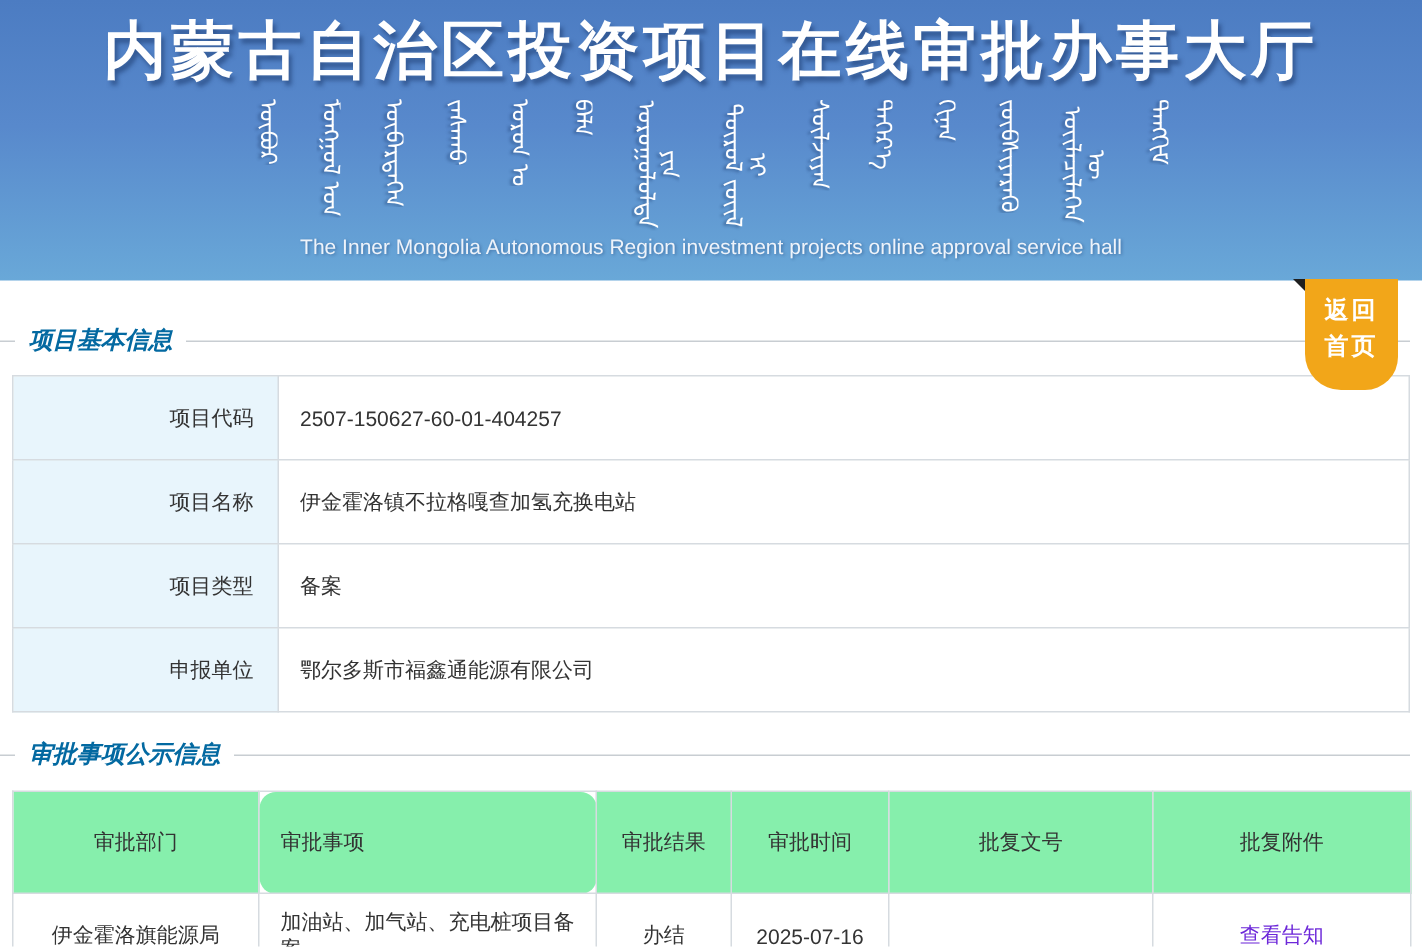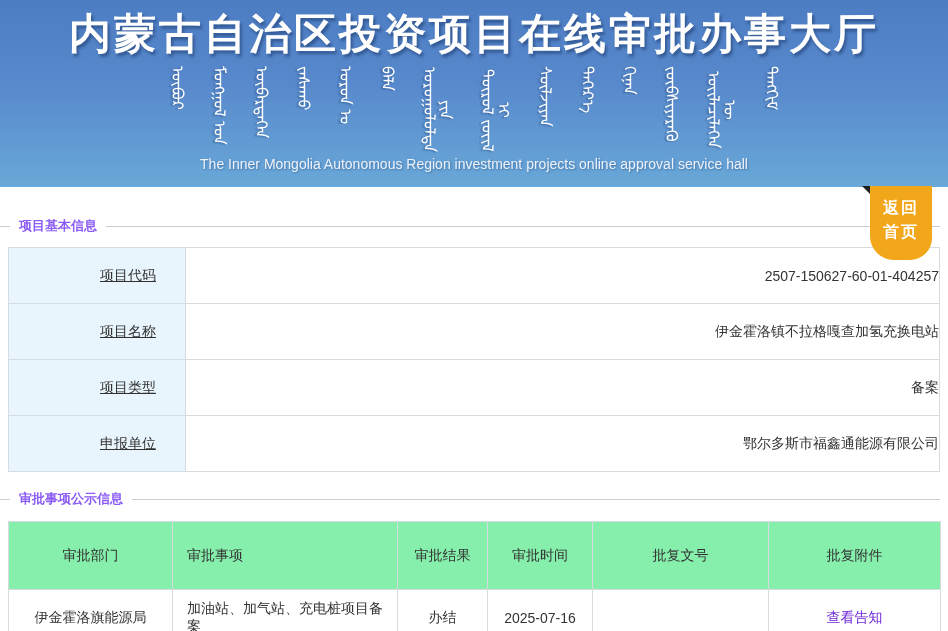--- a/index.html
+++ b/index.html
@@ -84,62 +84,62 @@
   .content { position: relative; }
   .legend {
     display: flex;
     align-items: center;
   }
   .legend.first { margin-top: 30px; }
   .legend.second { margin-top: 18px; }
   .legend .dash { width: 10px; height: 0; border-top: 1px solid #c8cdd2; }
   .legend .line { flex: 1; height: 0; border-top: 1px solid #c8cdd2; margin-right: 8px; }
   .legend .sec-title {
-    font-size: 13px;
+    font-size: 16px;
     font-weight: bold;
-    color: #8b5cf6;
+    color: #0369a1;
     margin: 0 9px;
     white-space: nowrap;
+    font-style: italic;
   }
 
   
   table {
     border-collapse: collapse;
     table-layout: fixed;
     margin: 12px 8px 0 8px;
     width: 932px;
     font-size: 14px;
     color: #333;
   }
   td, th { border: 1px solid #d6dbe0; vertical-align: middle; font-weight: normal; }
 
   
   .basic-table td.lbl {
     width: 177px;
     height: 56px;
     background: #e8f5fc;
     text-align: right;
-    padding-right: 29px;
-    text-decoration: underline;
+    padding-right: 16px;
   }
   .basic-table td.val {
     background: #ffffff;
-    text-align: right;
+    text-align: left;
     padding-left: 14px;
   }
 
   
   .appr-table { margin-top: 13px; }
   .appr-table th {
     height: 68px;
     background: #86efac;
     text-align: center;
     font-family: Liberation Serif, serif;
   }
-  .appr-table th.left, .appr-table td.left { text-align: left; padding-left: 14px; padding-right: 6px; }
+  .appr-table th.left, .appr-table td.left { text-align: left; padding-left: 14px; padding-right: 6px; border-radius: 11px; }
   .appr-table td {
     height: 57px;
     background: #ffffff;
     text-align: center;
   }
   .view-link { color: #6d28d9; text-decoration: none; cursor: pointer; }
 </style>
 </head>
 <body>
 

